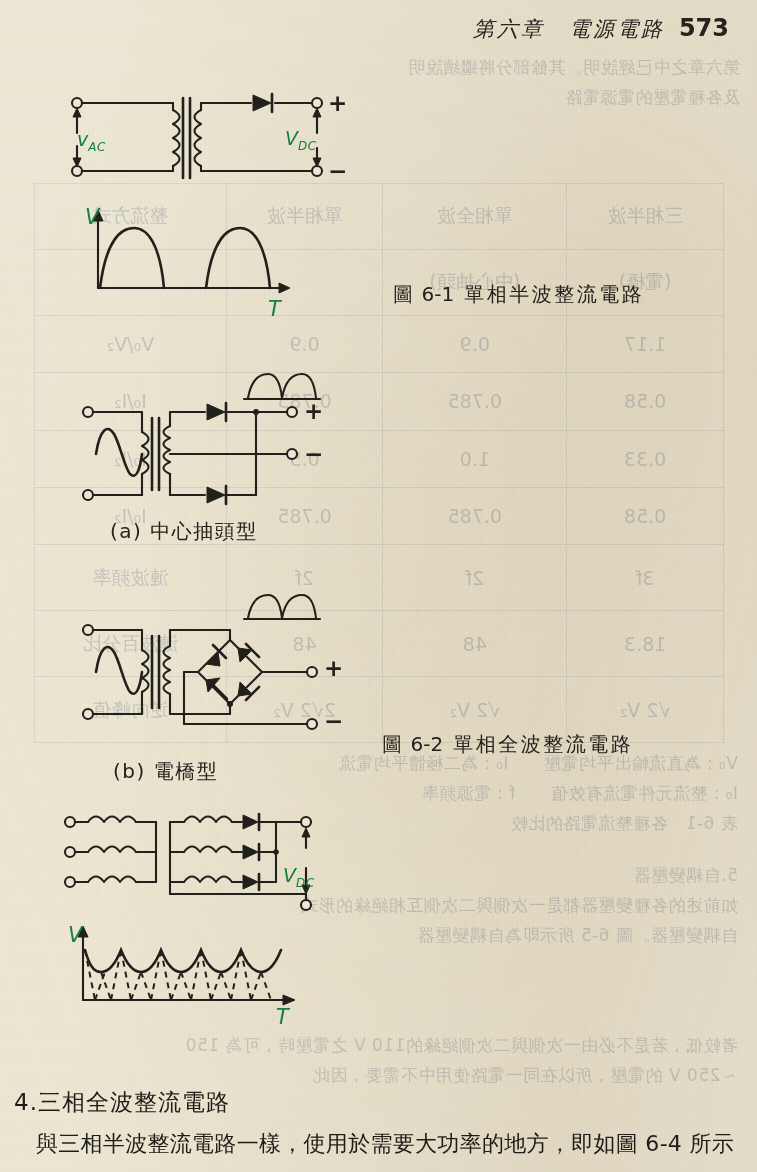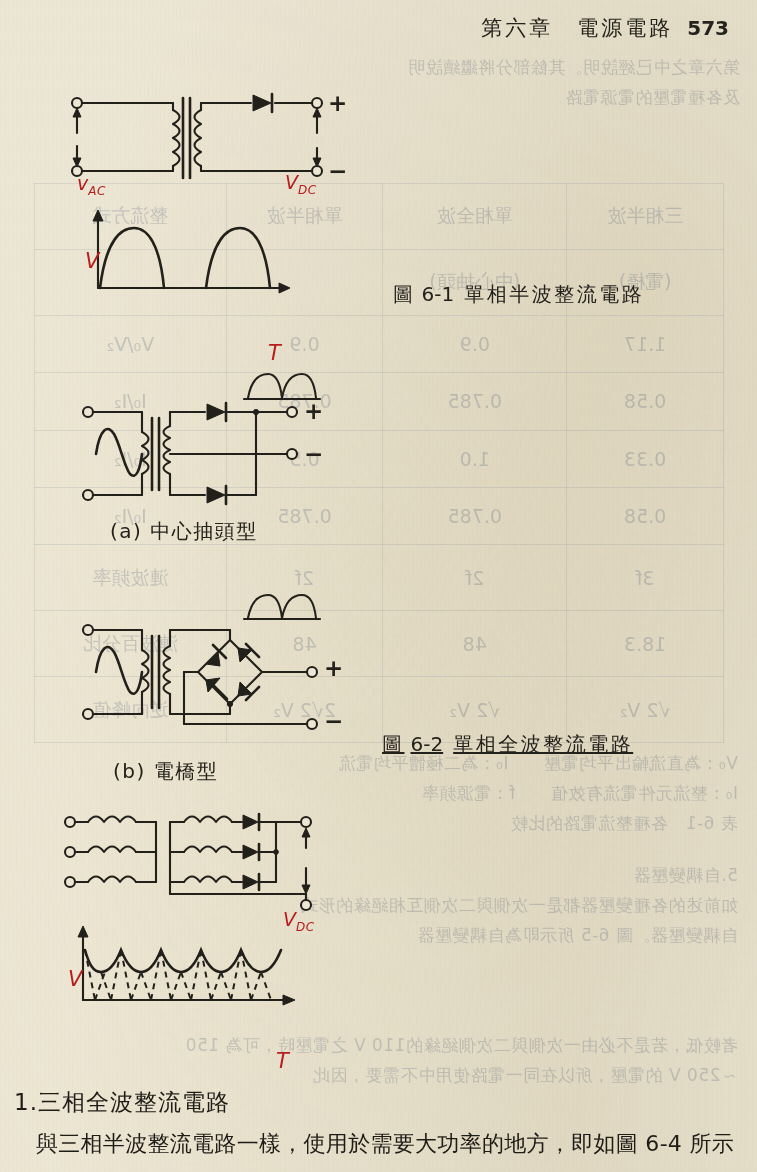--- a/index.html
+++ b/index.html
@@ -56,38 +56,37 @@
   .bleed-b3{left:18px;top:860px;width:720px;}
   .bleed-b4{left:18px;top:1030px;width:720px;}
 
   
   .header{
     position:absolute;right:28px;top:14px;
     font-size:21px;letter-spacing:2px;color:#25231d;
     font-family:"DejaVu Sans","Liberation Sans",sans-serif;
     display:flex;align-items:baseline;gap:14px;
   }
-  .header .chap{letter-spacing:3px;}
-  .header .pno{font-weight:bold;font-size:20px;letter-spacing:0;}
+  .header .chap{letter-spacing:3px;font-style:italic;}
+  .header .pno{font-weight:bold;font-size:24px;letter-spacing:0;}
 
   
   .fig{position:absolute;}
   .caption{
     position:absolute;font-size:20px;letter-spacing:2.5px;color:#23211c;
     white-space:nowrap;
   }
   .caption .num{letter-spacing:0;margin:0 10px 0 6px;}
   .sublabel{
     position:absolute;font-size:20px;letter-spacing:1.5px;color:#23211c;
     white-space:nowrap;
   }
   .vlabel{
-    position:absolute;font-style:italic;font-size:19px;color:#b91c1c;
+    position:absolute;font-style:italic;font-size:19px;color:#15803d;
     white-space:nowrap;
-    margin-top:44px;
   }
   .vlabel sub{font-size:12px;font-style:italic;letter-spacing:.5px;}
   .sign{position:absolute;font-size:23px;font-weight:bold;color:#23211c;line-height:1;}
 
   
   .sec-head{
     position:absolute;left:14px;top:1087px;
     font-size:23px;letter-spacing:1px;color:#1e1c17;white-space:nowrap;
   }
   .body-par{
@@ -358,21 +357,21 @@
       <path class="ink" d="M104 80 V132"></path>
       <path class="ink" d="M104 132 H232"></path>
       <circle class="term" cx="232" cy="132" r="5"></circle>
       <circle class="ink-fill" cx="150" cy="112" r="2.6"></circle>
     </svg>
   </div>
   <div class="sign" style="left:324px;top:657px;">+</div>
   <div class="sign" style="left:324px;top:710px;">−</div>
   <div class="sublabel" style="left:113px;top:738px;margin-top:20px;">(b) 電橋型</div>
 
-  <div class="caption" style="left:382px;top:731px;text-decoration:underline;">
+  <div class="caption" style="left:382px;top:731px;">
     <span>圖</span><span class="num">6-2</span><span>單相全波整流電路</span>
   </div>
 
   <div class="fig" style="left:62px;top:806px;">
     <svg width="260" height="110" viewBox="0 0 260 110">
 
       <circle class="term" cx="8" cy="16" r="5"></circle>
       <circle class="term" cx="8" cy="46" r="5"></circle>
       <circle class="term" cx="8" cy="76" r="5"></circle>
 
@@ -456,16 +455,16 @@
       <path class="dash" d="M126 80 L136 30"></path>
       <path class="dash" d="M146 80 L156 52"></path>
       <path class="dash" d="M166 80 L176 30"></path>
       <path class="dash" d="M186 80 L196 52"></path>
     </svg>
   </div>
   <div class="vlabel" style="left:68px;top:923px;font-size:21px;">V</div>
   <div class="vlabel" style="left:276px;top:1005px;font-size:21px;">T</div>
 
 
-  <div class="sec-head">1.三相全波整流電路</div>
+  <div class="sec-head">4.三相全波整流電路</div>
   <div class="body-par">與三相半波整流電路一樣，使用於需要大功率的地方，即如圖 6-4  所示</div>
 
 </div>
 
 </body></html>

